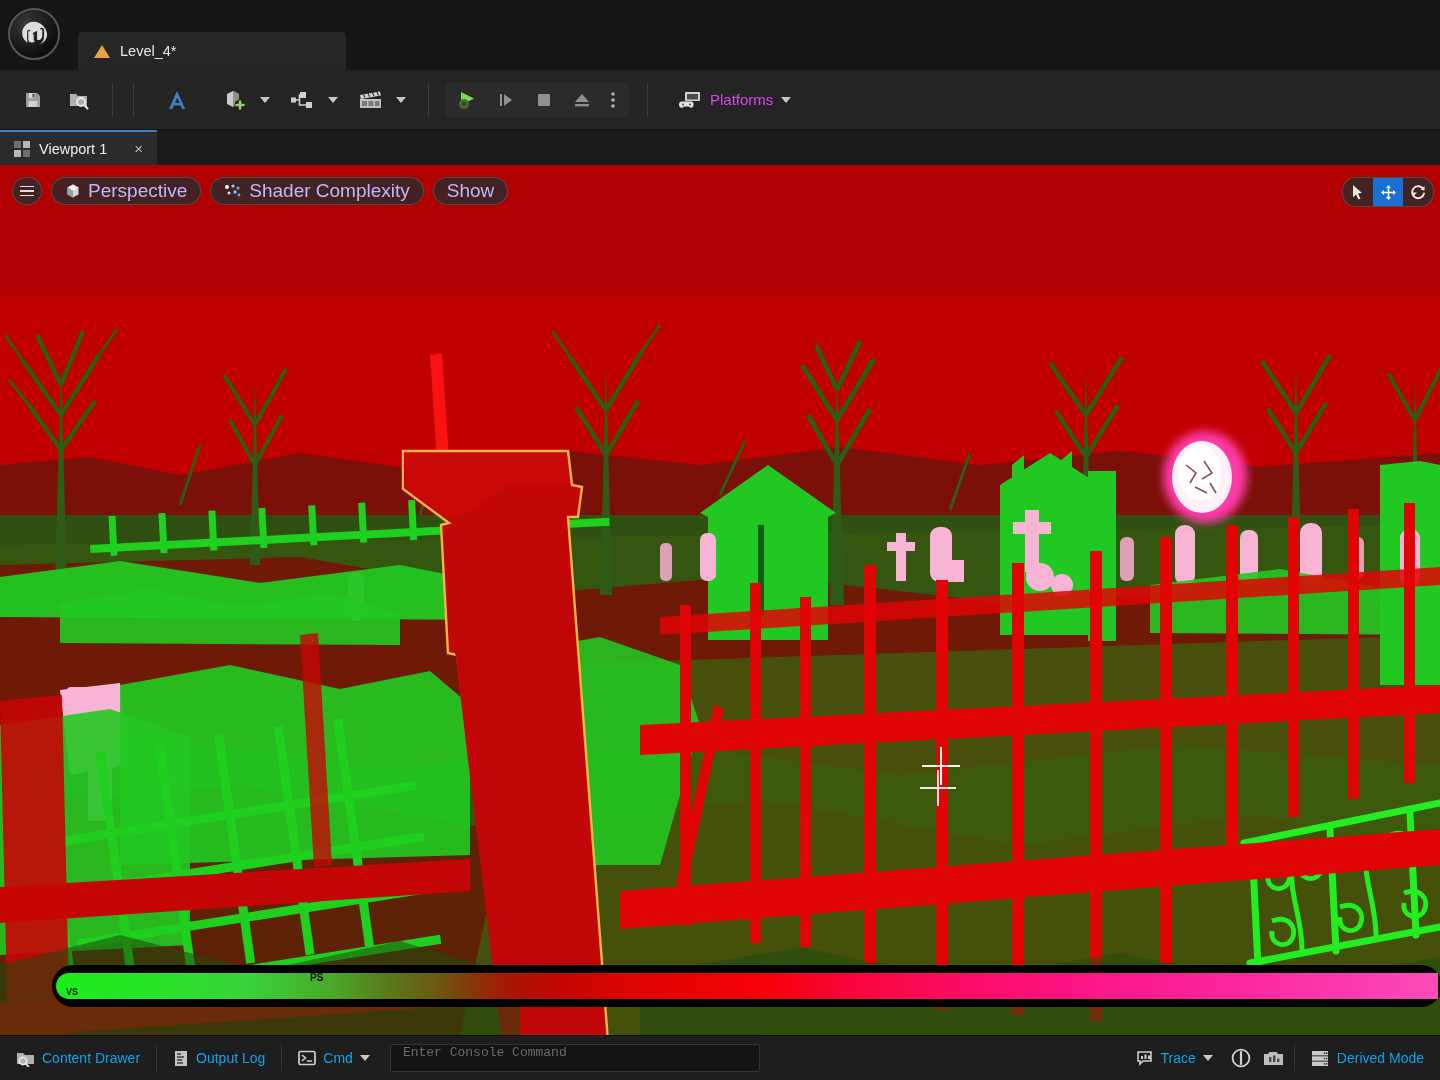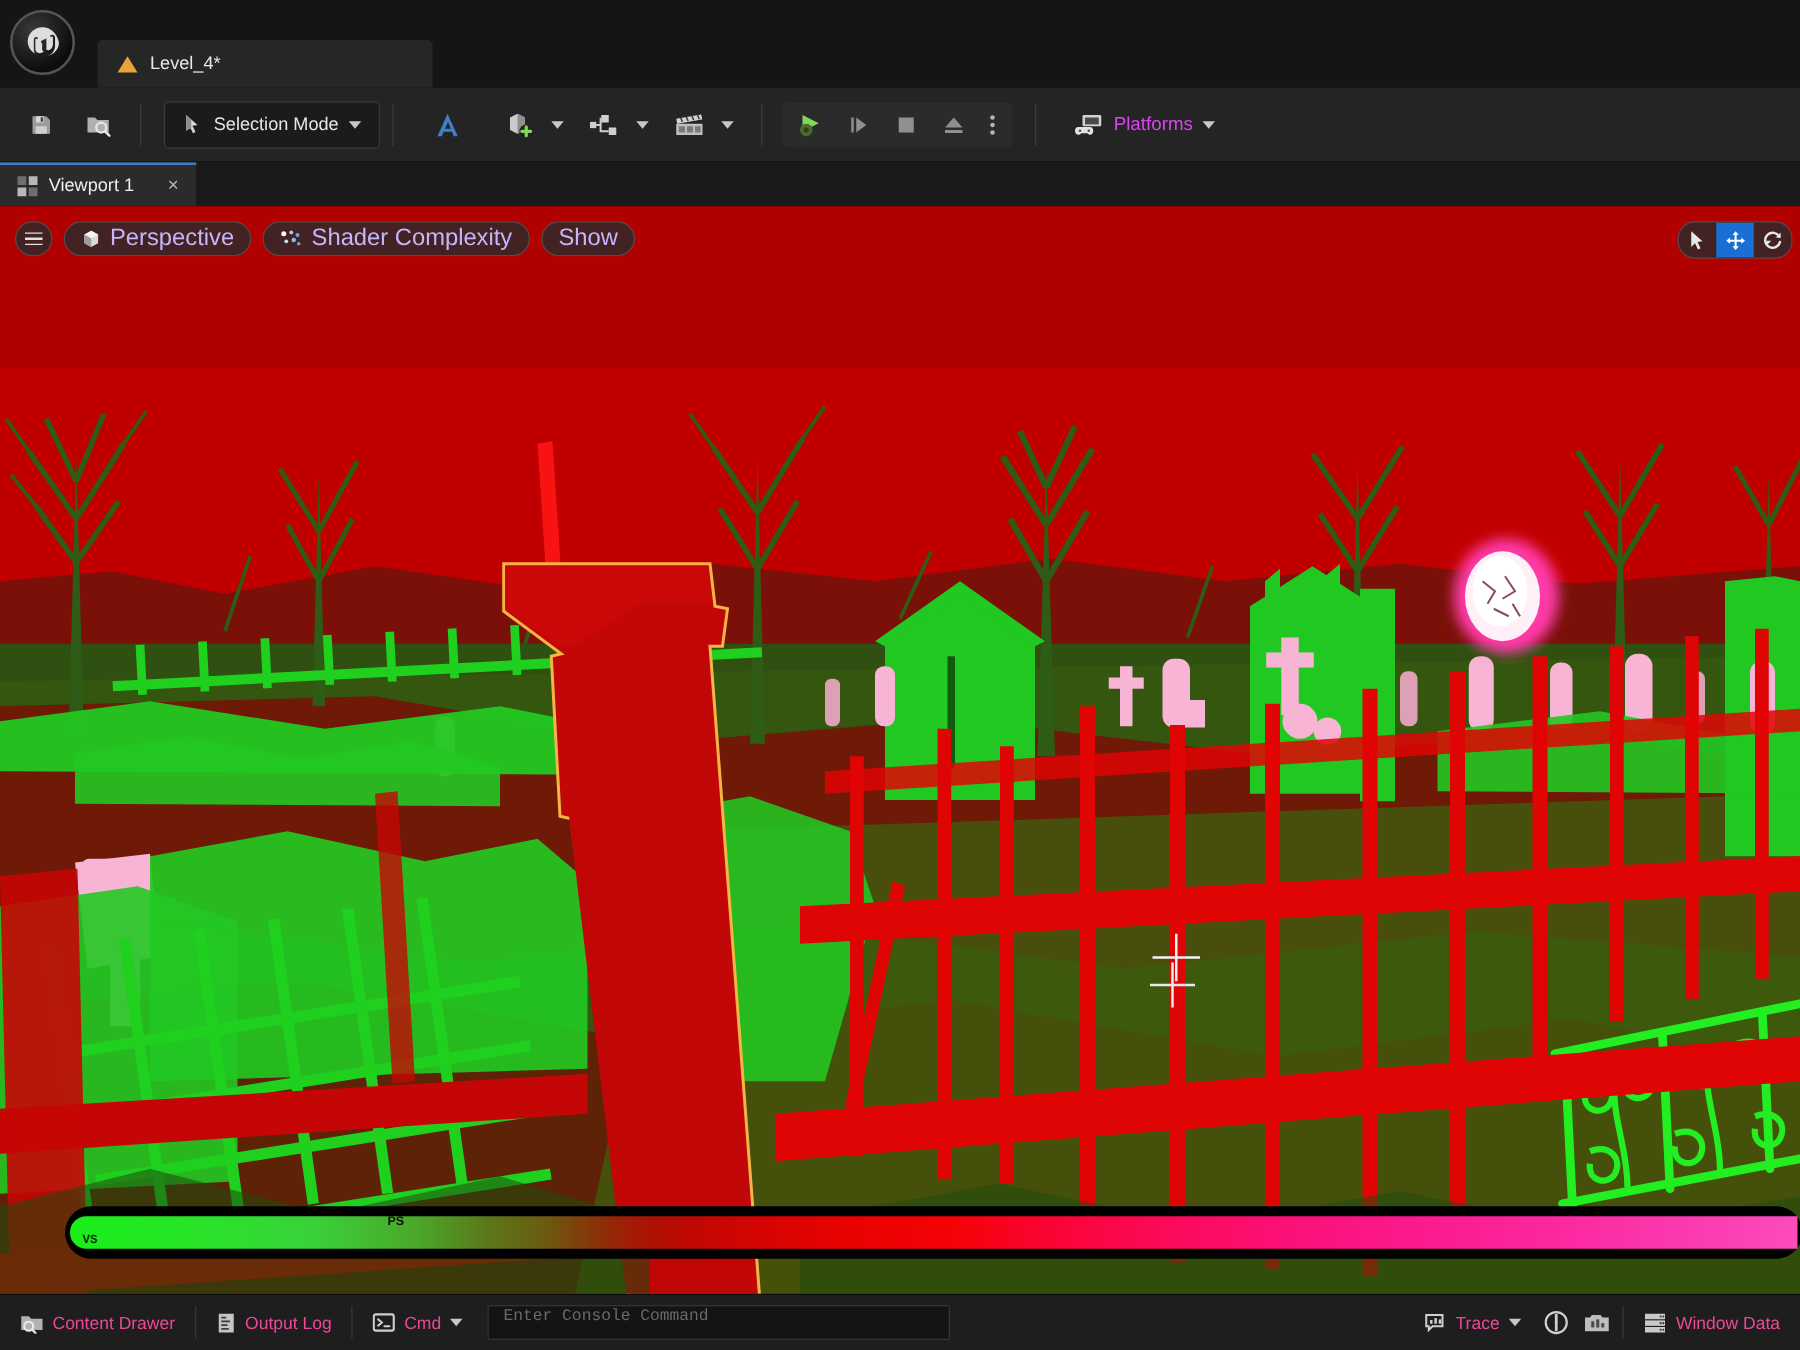--- a/index.html
+++ b/index.html
@@ -92,21 +92,21 @@
 
   
   .cross { position:absolute; z-index:45; pointer-events:none; }
   .cross::before,.cross::after { content:""; position:absolute; background:#f2f2f2; }
 
   
   .statusbar { height:45px; background:#1e1e1e; display:flex; align-items:center;
     padding:0 4px; border-top:1px solid #0d0d0d; }
   .sb-btn { display:flex; align-items:center; gap:7px; padding:6px 12px; cursor:pointer;
     border-radius:3px; height:34px; }
-  .sb-btn .lbl { font-size:14px; color:#ec4899; white-space:nowrap; }
+  .sb-btn .lbl { font-size:14px; color:#0ea5e9; white-space:nowrap; }
   .sb-sep { width:1px; height:26px; background:#383838; margin:0 4px; }
   .console-input { flex:0 0 370px; height:28px; background:#141414; border:1px solid #343434;
     border-radius:2px; display:flex; align-items:flex-start; padding:0 12px; margin-left:8px; cursor:text; }
   .console-input .ph { font-family:"Liberation Mono",monospace; font-size:13px; color:#6a6a6a; }
   .spacer { flex:1; }
   svg { display:block; }
 </style>
 </head>
 <body>
 
@@ -132,28 +132,20 @@
       </svg>
   </div>
   <div class="tb-icon">
     <svg width="22" height="20" viewBox="0 0 22 20">
         <path d="M2 4h6l2 2h9v10H2z" fill="#b0b0b0"></path>
         <circle cx="13" cy="12" r="4" fill="none" stroke="#e8e8e8" stroke-width="1.8"></circle>
         <path d="M16 15l3.5 3.5" stroke="#e8e8e8" stroke-width="2" stroke-linecap="round"></path>
       </svg>
   </div>
   <div class="tb-sep"></div>
-  <div class="mode-btn">
-    <svg width="17" height="17" viewBox="0 0 17 17">
-        <path d="M3 1l9 8-4 .6 2.4 5-2 .9-2.4-5L3 13.6z" fill="#d6d6d6"></path>
-        <path d="M3 1l4 3.5v7L3 13.6z" fill="#8c8c8c"></path>
-      </svg>
-    <span class="lbl">Selection Mode</span>
-    <span class="chev"></span>
-  </div>
   <div class="tb-sep"></div>
   <div class="tb-icon" style="margin-left:16px">
     <svg width="24" height="22" viewBox="0 0 24 22">
         <path d="M12 2L4 20h3.4l5-11.5L17 20h3.2z" fill="#3f7fc8"></path>
         <path d="M8 14h9v2.4H8z" fill="#3f7fc8"></path>
       </svg>
   </div>
   <div class="tb-icon" style="margin-left:18px">
     <svg width="24" height="22" viewBox="0 0 24 22">
         <path d="M4 5l6-3 6 3v10l-6 3-6-3z" fill="#cacaca"></path>
@@ -578,15 +570,15 @@
         <rect x="1" y="11.6" width="16" height="4.4" fill="#c8c8c8"></rect>
         <g fill="#3a3a3a">
           <circle cx="13.5" cy="3.2" r=".85"></circle>
           <circle cx="15.6" cy="3.2" r=".85"></circle>
           <circle cx="13.5" cy="8.5" r=".85"></circle>
           <circle cx="15.6" cy="8.5" r=".85"></circle>
           <circle cx="13.5" cy="13.8" r=".85"></circle>
           <circle cx="15.6" cy="13.8" r=".85"></circle>
         </g>
       </svg>
-    <span class="lbl">Window Data</span>
+    <span class="lbl">Derived Mode</span>
   </div>
 </div>
 
 </body></html>

